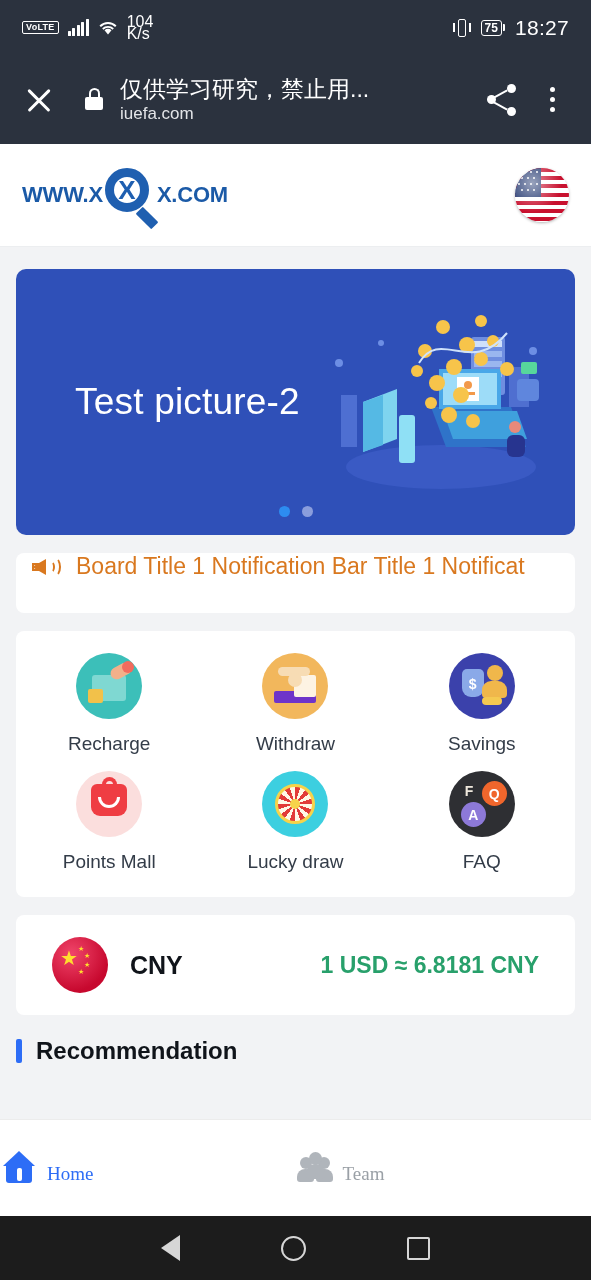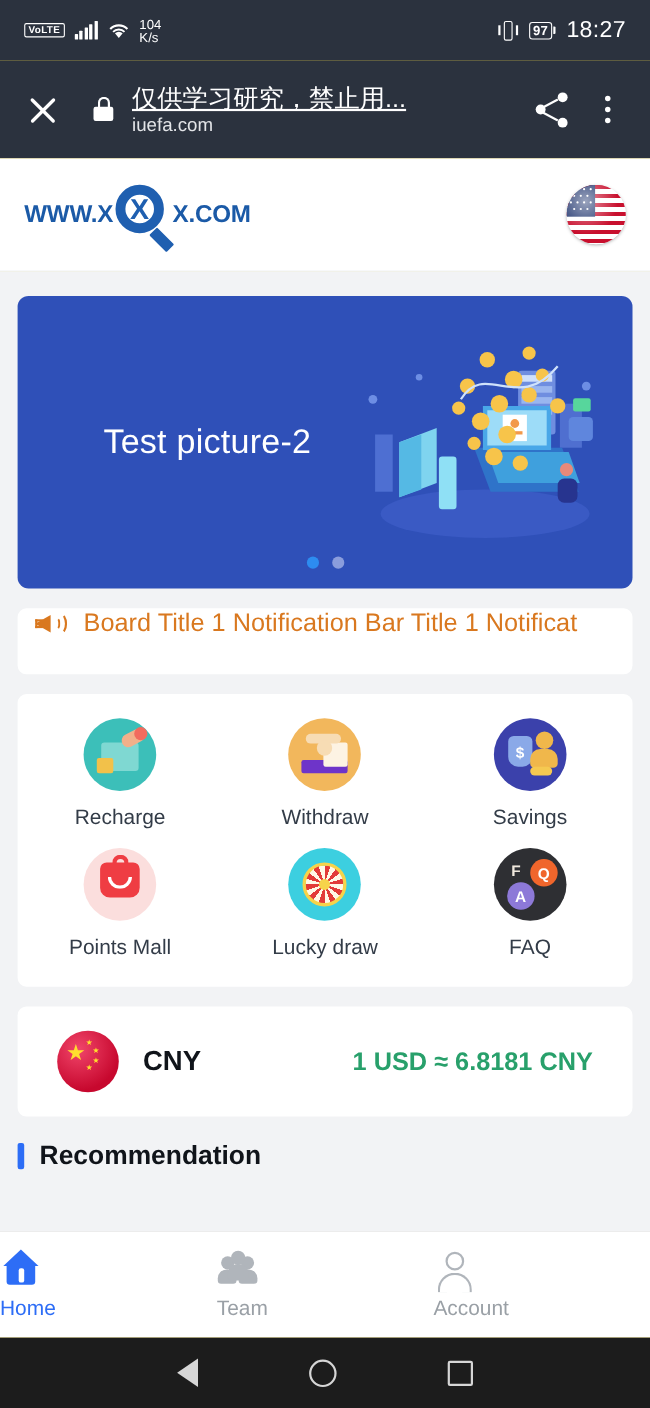--- a/index.html
+++ b/index.html
@@ -2,41 +2,41 @@
 <html><head>
 <meta charset="utf-8">
 <style>
   * { box-sizing: border-box; margin: 0; padding: 0; }
   html, body {
     width: 591px; height: 1280px;
     background: #ffffff;
     font-family: "Liberation Sans", sans-serif;
     overflow: hidden;
   }
-  .phone { position: relative; width: 591px; height: 1280px; background: #fde047; }
+  .phone { position: relative; width: 591px; height: 1280px; background: #be185d; }
 
   
   .statusbar {
     height: 55px; background: #2b323e; color: #ffffff;
     display: flex; align-items: center; padding: 0 22px;
   }
   .sb-left { display: flex; align-items: center; gap: 9px; }
   .volte {
     border: 1.5px solid #fff; border-radius: 2px; font-size: 9px;
     font-weight: bold; padding: 1px 3px; letter-spacing: .3px; line-height: 1;
   }
   .bars { display: flex; align-items: flex-end; gap: 1.5px; height: 16px; }
   .bars i { display: block; width: 3px; background: #fff; border-radius: .5px; }
   .bars i:nth-child(1) { height: 5px; }
   .bars i:nth-child(2) { height: 8px; }
   .bars i:nth-child(3) { height: 11px; }
   .bars i:nth-child(4) { height: 14px; }
   .bars i:nth-child(5) { height: 17px; }
   .wifi { width: 20px; height: 16px; position: relative; }
-  .speed { font-size: 12px; line-height: 12px; }
+  .speed { font-size: 16px; line-height: 12px; }
   .speed span { display: block; }
   .sb-right { margin-left: auto; display: flex; align-items: center; gap: 10px; }
   .vibrate { width: 18px; height: 20px; position: relative; }
   .vibrate .body { position: absolute; left: 5px; top: 1px; width: 8px; height: 18px;
     border: 1.6px solid #fff; border-radius: 2px; }
   .vibrate .wv { position: absolute; top: 5px; width: 2px; height: 9px; background: #fff; }
   .vibrate .wv.l { left: 0; } .vibrate .wv.r { right: 0; }
   .battery { display: flex; align-items: center; }
   .battery .shell { border: 1.6px solid #fff; border-radius: 3px; padding: 1px 3px;
     font-size: 12px; font-weight: bold; line-height: 1; }
@@ -53,21 +53,21 @@
     background: #fff; border-radius: 2px; }
   .x-close b:first-child { transform: rotate(45deg); }
   .x-close b:last-child { transform: rotate(-45deg); }
   .lock { width: 20px; height: 24px; position: relative; margin-left: 28px; flex: none; }
   .lock .shackle { position: absolute; left: 4.5px; top: 0; width: 11px; height: 11px;
     border: 2.6px solid #fff; border-bottom: none; border-radius: 6px 6px 0 0; }
   .lock .bodyl { position: absolute; left: 1px; top: 9px; width: 18px; height: 13px;
     background: #fff; border-radius: 2px; }
   .url-wrap { margin-left: 16px; flex: 1; min-width: 0; }
   .url-title { font-size: 23px; line-height: 28px; white-space: nowrap;
-    overflow: hidden; text-overflow: ellipsis; text-decoration: underline; }
+    overflow: hidden; text-overflow: ellipsis; }
   .url-host { font-size: 17px; line-height: 22px; color: #e3e5e8; }
   .share { width: 34px; height: 34px; flex: none; margin-left: 10px; position: relative; }
   .share .d { position: absolute; width: 9px; height: 9px; background: #fff; border-radius: 50%; }
   .share .d1 { right: 3px; top: 1px; }
   .share .d2 { left: 2px; top: 12px; }
   .share .d3 { right: 3px; bottom: 1px; }
   .share .l { position: absolute; width: 15px; height: 2px; background: #fff; }
   .share .l1 { left: 8px; top: 10px; transform: rotate(-28deg); }
   .share .l2 { left: 8px; top: 22px; transform: rotate(28deg); }
   .kebab { width: 34px; height: 34px; flex: none; margin-left: 16px;
@@ -97,22 +97,22 @@
   .us-canton .star { position: absolute; width: 2px; height: 2px; background: #fff; border-radius: 50%; }
   .flag-sheen { position: absolute; inset: 0; border-radius: 50%;
     background: radial-gradient(circle at 32% 28%, rgba(255,255,255,.55), rgba(255,255,255,0) 55%); }
 
   
   .content { position: absolute; left: 0; right: 0; top: 247px; bottom: 129px;
     background: #f2f3f5; overflow: hidden; }
 
   .banner { margin: 22px 16px 0; height: 266px; border-radius: 10px; background: #2f50b8;
     position: relative; overflow: hidden; }
-  .banner-title { position: absolute; left: 78px; top: 50%; transform: translateY(-50%);
-    color: #fff; font-size: 31px; letter-spacing: .2px; text-align: right; }
+  .banner-title { position: absolute; left: 59px; top: 50%; transform: translateY(-50%);
+    color: #fff; font-size: 37px; letter-spacing: .2px; text-align: right; }
   .illus { position: absolute; right: 24px; top: 38px; width: 230px; height: 190px; }
   .dots { position: absolute; left: 50%; transform: translateX(-50%); bottom: 18px;
     display: flex; gap: 12px; }
   .dots i { width: 11px; height: 11px; border-radius: 50%; background: #8a9ddc; display: block; }
   .dots i.on { background: #2d8cf0; }
 
   .notice { margin: 18px 16px 0; height: 60px; background: #fff; border-radius: 8px;
     display: flex; align-items: flex-start; padding: 0 16px; overflow: hidden; }
   .horn { width: 34px; height: 28px; position: relative; flex: none; margin-right: 6px; }
   .horn .cone { position: absolute; left: 0; top: 6px; width: 0; height: 0;
@@ -188,21 +188,21 @@
     background: radial-gradient(circle at 35% 30%, #f0456a, #c7082e 70%); overflow: hidden; flex: none; }
   .cn-star { position: absolute; color: #ffde2e; line-height: 1; }
   .cn-star.big { left: 8px; top: 11px; font-size: 20px; }
   .cn-star.sm { font-size: 7px; }
   .rate-code { margin-left: 22px; font-size: 25px; font-weight: bold; color: #10141a; }
   .rate-val { margin-left: auto; font-size: 23px; font-weight: bold; color: #28a06b; }
 
   
   .tabbar { position: absolute; left: 0; right: 0; bottom: 64px; height: 97px; background: #fff;
     display: flex; align-items: center; border-top: 1px solid #ececec; }
-  .tab { flex: 1; display: flex; flex-direction: column; align-items: flex-start; gap: 9px; }
+  .tab { flex: 1; display: flex; flex-direction: row; align-items: flex-end; gap: 9px; font-family: Liberation Serif, serif; }
   .tab-label { font-size: 19px; color: #9aa0a6; }
   .tab.active .tab-label { color: #2d6df6; }
   .tab-ic { width: 38px; height: 34px; position: relative; }
   .home-roof { position: absolute; left: 3px; top: 0; width: 0; height: 0;
     border-left: 16px solid transparent; border-right: 16px solid transparent; border-bottom: 15px solid #2d6df6; }
   .home-body { position: absolute; left: 6px; top: 14px; width: 26px; height: 18px; background: #2d6df6;
     border-radius: 0 0 3px 3px; }
   .home-door { position: absolute; left: 17px; top: 17px; width: 5px; height: 13px;
     background: #fff; border-radius: 2px; }
   .inv-c { position: absolute; left: 4px; top: 1px; width: 31px; height: 31px; border-radius: 50%; background: #b0b5bb; }
@@ -253,21 +253,21 @@
         <span>K/s</span>
       </span>
     </div>
     <div class="sb-right">
       <span class="vibrate">
         <span class="wv l"></span>
           <span class="body"></span>
           <span class="wv r"></span>
       </span>
       <span class="battery">
-        <span class="shell">97</span>
+        <span class="shell">75</span>
         <span class="nub"></span>
       </span>
       <span class="clock">18:27</span>
     </div>
   </div>
 
   <div class="browserbar">
     <div class="x-close">
         <b></b>
         <b></b>
@@ -490,27 +490,20 @@
       <span class="tab-ic">
         <span class="team-h1"></span>
           <span class="team-h2"></span>
         <span class="team-b1"></span>
           <span class="team-b2"></span>
         <span class="team-h3"></span>
           <span class="team-b3"></span>
       </span>
       <span class="tab-label">Team</span>
     </div>
-    <div class="tab">
-      <span class="tab-ic">
-        <span class="acc-h"></span>
-          <span class="acc-b"></span>
-      </span>
-      <span class="tab-label">Account</span>
-    </div>
   </div>
 
   <div class="androidnav">
     <span class="nav-back"></span>
     <span class="nav-home"></span>
     <span class="nav-rec"></span>
   </div>
 
 </div>
 

